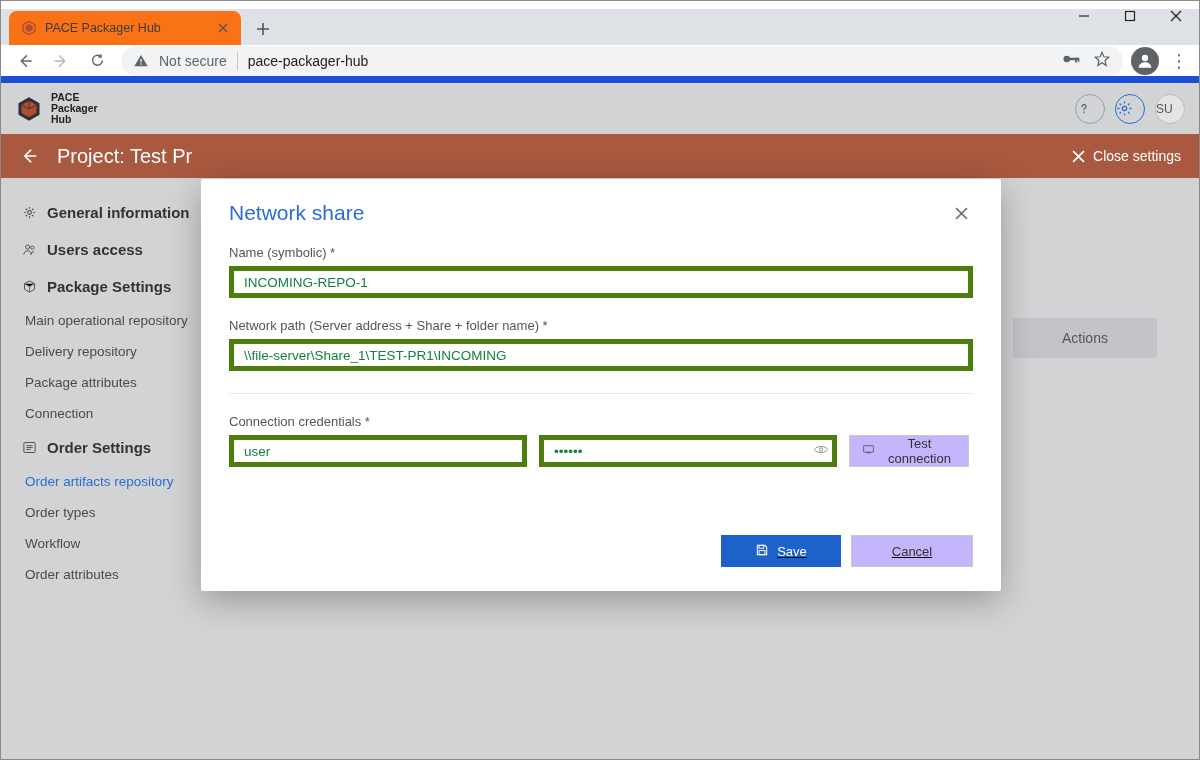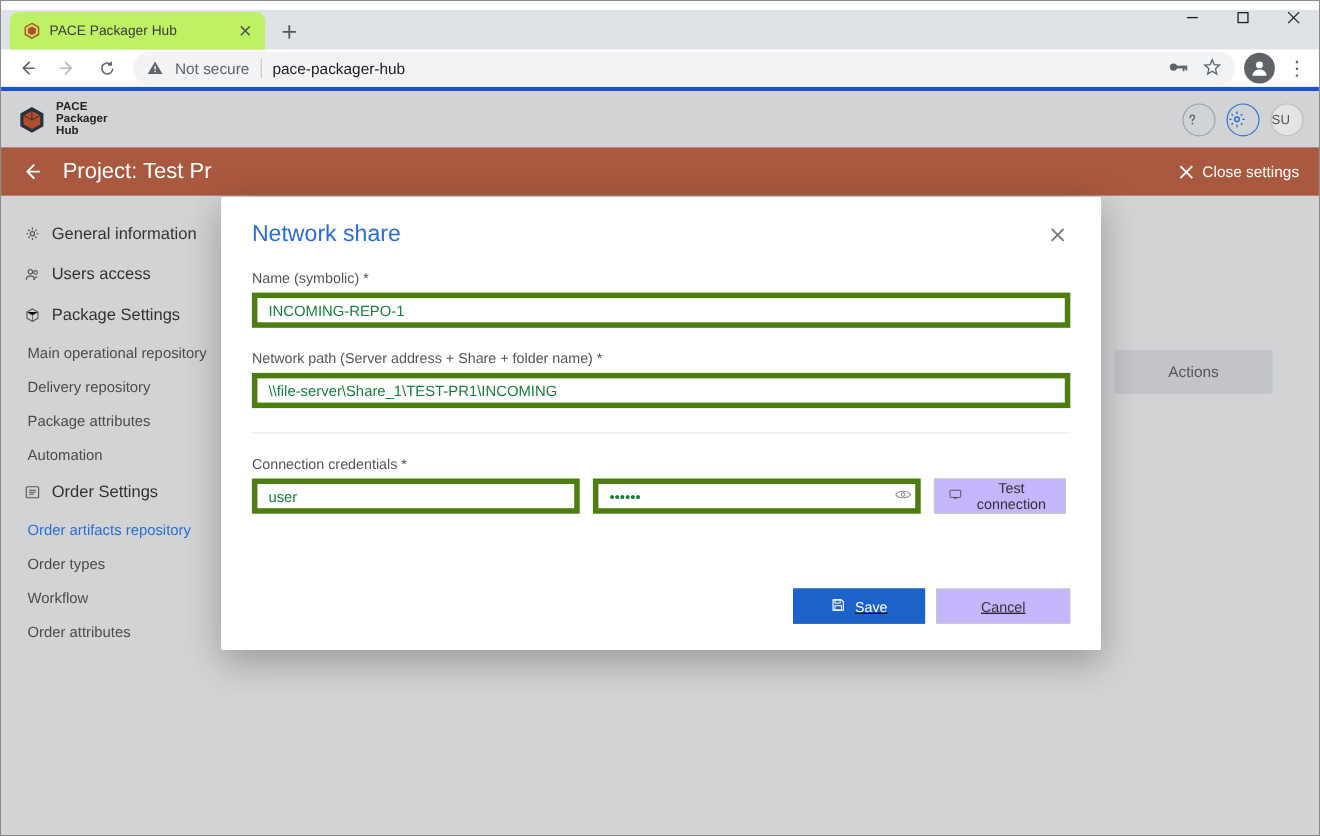--- a/index.html
+++ b/index.html
@@ -5,29 +5,29 @@
   * { box-sizing: border-box; margin: 0; padding: 0; }
   html, body { width: 1200px; height: 760px; overflow: hidden; font-family: "Segoe UI", Arial, sans-serif; }
 
   
   .window { width: 1200px; height: 760px; border: 1px solid #8a8a8a; background: #fff; display: flex; flex-direction: column; }
   .titlebar-spacer { height: 8px; background: #fff; }
 
   
   .browser-chrome { background: #dee1e6; }
   .tab-strip { height: 36px; display: flex; align-items: flex-end; padding-left: 8px; position: relative; }
-  .tab { background: #bef264; height: 34px; display: flex; align-items: center; padding: 0 10px 0 12px; border-radius: 8px 8px 0 0; min-width: 232px; font-size: 12.5px; color: #3c3c3c; position: relative; }
+  .tab { background: #f97316; height: 34px; display: flex; align-items: center; padding: 0 10px 0 12px; border-radius: 8px 8px 0 0; min-width: 232px; font-size: 12.5px; color: #3c3c3c; position: relative; }
   .tab .favicon { width: 16px; height: 16px; margin-right: 8px; display: flex; align-items: center; justify-content: center; }
   .tab .tab-close { margin-left: auto; width: 16px; height: 16px; display: flex; align-items: center; justify-content: center; color: #555; font-size: 13px; border-radius: 50%; }
   .newtab-btn { width: 28px; height: 28px; display: flex; align-items: center; justify-content: center; color: #555; font-size: 18px; margin-left: 8px; margin-bottom: 2px; border-radius: 4px; }
   .window-controls { position: absolute; right: 0; top: -8px; height: 36px; display: flex; }
   .win-ctrl { width: 46px; height: 30px; display: flex; align-items: center; justify-content: center; color: #222; }
   .win-ctrl svg { display: block; }
 
-  .addr-row { background: #fff; height: 38px; display: flex; align-items: center; padding: 0 8px; border-bottom: 4px solid #1d4ed8; gap: 4px; }
+  .addr-row { background: #fff; height: 38px; display: flex; align-items: center; padding: 0 8px; border-bottom: 7px solid #1d4ed8; gap: 4px; }
   .nav-btn { width: 32px; height: 32px; display: flex; align-items: center; justify-content: center; color: #5f6368; border-radius: 50%; }
   .nav-btn.disabled { color: #b8b8b8; }
   .addr-bar { flex: 1; height: 30px; background: #f1f3f4; border-radius: 15px; display: flex; align-items: center; padding: 0 12px; margin: 0 4px; font-size: 14px; color: #5f6368; }
   .addr-bar .sec-icon { margin-right: 10px; display: flex; align-items: center; }
   .addr-bar .sec-label { color: #5f6368; }
   .addr-bar .divider { width: 1px; height: 18px; background: #c8c8c8; margin: 0 10px; }
   .addr-bar .url { color: #202124; }
   .addr-right { margin-left: auto; display: flex; align-items: center; gap: 12px; color: #5f6368; }
   .toolbar-right { display: flex; align-items: center; gap: 8px; }
   .avatar { width: 28px; height: 28px; border-radius: 50%; background: #5f6368; display:flex;align-items:center;justify-content:center; }
@@ -43,21 +43,21 @@
   .hicon { width: 30px; height: 30px; border: 1px solid #9aa0a6; border-radius: 50%; display:flex;align-items:center;justify-content:flex-start; color:#5f6368; font-size: 15px; }
   .hicon.accent { border-color: #2a6dd6; color: #2a6dd6; }
   .hicon.user { background: #e4e4e4; border-color:#bdbdbd; color:#555; font-size: 12px; font-weight: 500;}
 
   .project-bar { height: 44px; background: #a9593f; color: #fff; display: flex; align-items: center; padding: 0 18px; font-size: 20px; }
   .project-bar .back-arrow { margin-right: 18px; display: flex; align-items:center;}
   .close-settings { margin-left: auto; display: flex; align-items: center; gap: 8px; font-size: 14px; }
 
   .app-body { flex: 1; display: flex; }
   .sidebar { width: 210px; padding: 16px 0 0 0; background: #d1d3d5; }
-  .side-section { display: flex; align-items: center; gap: 10px; padding: 10px 20px; font-size: 15px; color: #333; font-weight: 400; }
+  .side-section { display: flex; align-items: center; gap: 10px; padding: 10px 20px; font-size: 15px; color: #333; font-weight: 700; }
   .side-item { padding: 8px 20px 8px 24px; font-size: 13.5px; color: #4b4b4b; }
   .side-item.active { color: #2a6dd6; }
   .content { flex: 1; background: #d1d3d5; position: relative; }
   .actions-pill { position: absolute; right: 42px; top: 140px; width: 144px; height: 40px; background: #c2c4c7; color: #565656; font-size: 14px; display:flex; align-items:center; justify-content:center; border-radius: 2px; }
 
   
   .scrim { position: absolute; inset: 0; background: rgba(255,255,255,0.0); }
   .modal { position: absolute; left: 200px; top: 96px; width: 800px; background: #fff; border-radius: 2px; box-shadow: 0 10px 34px rgba(0,0,0,0.28); padding: 22px 28px 24px 28px; }
   .modal-header { display: flex; align-items: flex-start; text-align: center; }
   .modal-title { font-size: 21px; font-weight: 400; color: #2a6dd6; }
@@ -266,21 +266,21 @@
             <svg width="15" height="15" viewBox="0 0 24 24">
                 <polygon points="12,3 20,7.5 20,16.5 12,21 4,16.5 4,7.5" fill="none" stroke="#555" stroke-width="1.6"></polygon>
                 <path d="M4 7.5 L12 12 L20 7.5 M12 12 V21" stroke="#555" stroke-width="1.2"></path>
               </svg>
           </span>
           <span>Package Settings</span>
         </div>
         <div class="side-item"><span>Main operational repository</span></div>
         <div class="side-item"><span>Delivery repository</span></div>
         <div class="side-item"><span>Package attributes</span></div>
-        <div class="side-item"><span>Automation</span></div>
+        <div class="side-item"><span>Connection</span></div>
 
         <div class="side-section">
           <span class="side-icon">
             <svg width="15" height="15" viewBox="0 0 24 24">
                 <rect x="3" y="4" width="18" height="16" rx="1.5" fill="none" stroke="#555" stroke-width="1.6"></rect>
                 <path d="M7 9 H17 M7 12 H17 M7 15 H14" stroke="#555" stroke-width="1.6"></path>
               </svg>
           </span>
           <span>Order Settings</span>
         </div>

